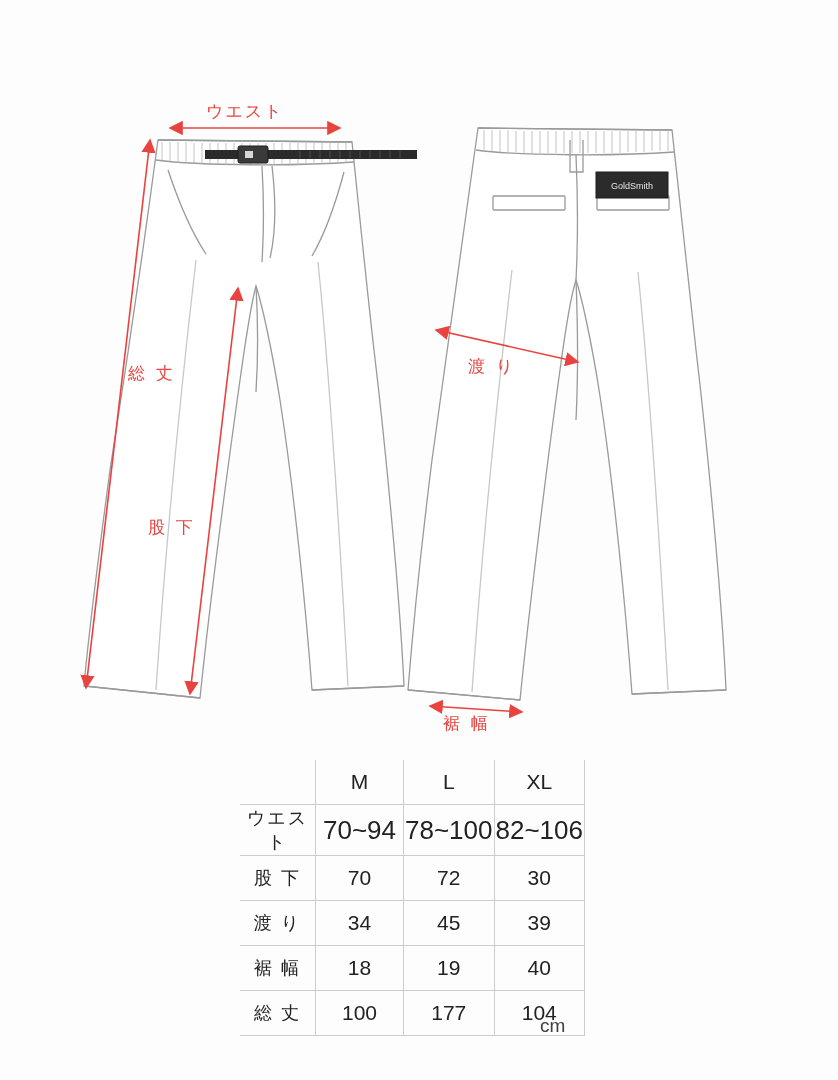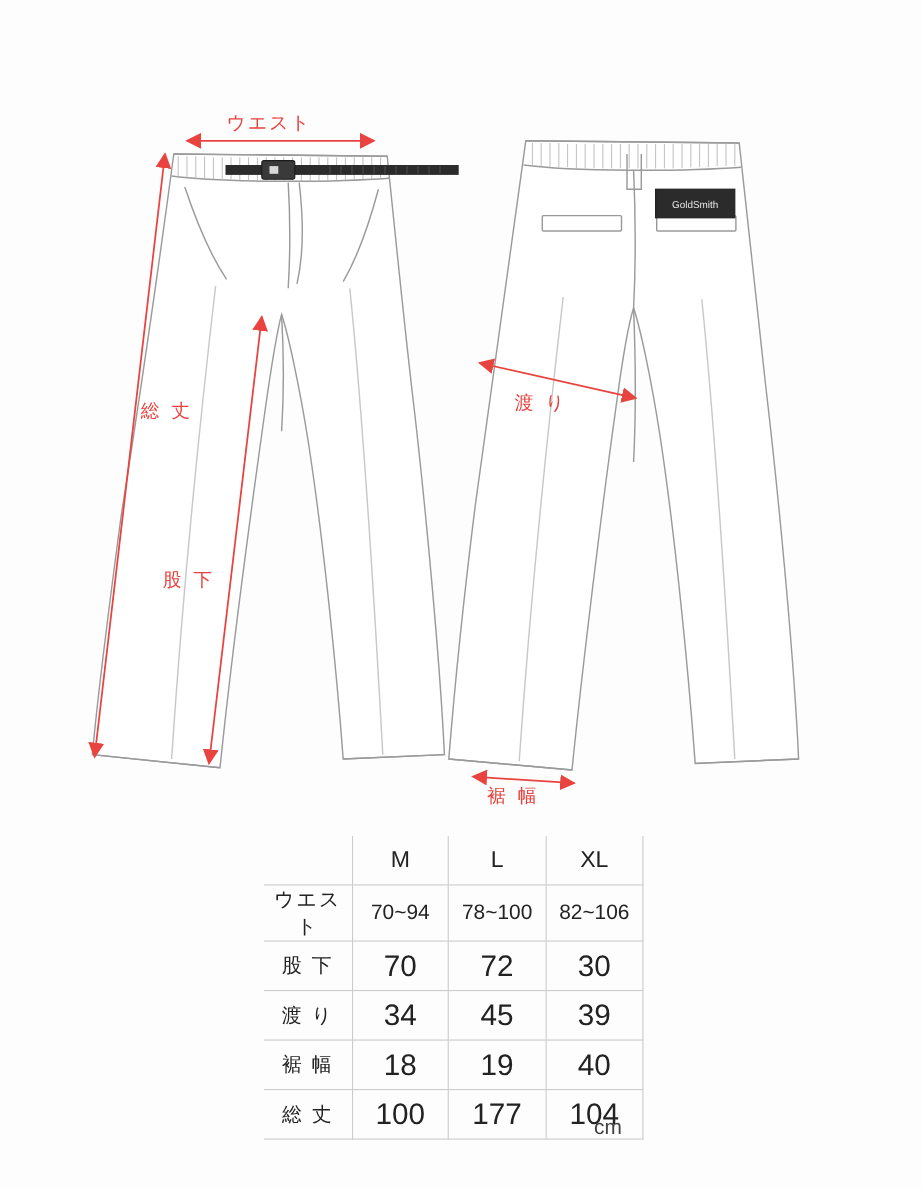--- a/index.html
+++ b/index.html
@@ -55,21 +55,21 @@
     width: 345px;
     font-family: "Liberation Sans", sans-serif;
   }
   table.size-table th,
   table.size-table td {
     border: 1px solid #cccccc;
     text-align: center;
     color: #222222;
     font-weight: normal;
     height: 42px;
-    font-size: 27px;
+    font-size: 21px;
   }
   table.size-table thead th {
     border-top: none;
     font-size: 21px;
   }
   table.size-table thead th:first-child {
     border-left: none;
     border-top: none;
   }
   table.size-table tbody th {
@@ -80,21 +80,21 @@
     text-align: center;
   }
   table.size-table tbody tr:last-child th,
   table.size-table tbody tr:last-child td {
     border-bottom: 1px solid #cccccc;
   }
   table.size-table td {
     width: 87px;
   }
   table.size-table td.val-waist {
-    font-size: 19px;
+    font-size: 26px;
   }
   #unit-label {
     position: absolute;
     left: 540px;
     top: 1015px;
     font-size: 19px;
     color: #404040;
     font-family: "Liberation Sans", sans-serif;
   }
 </style>

